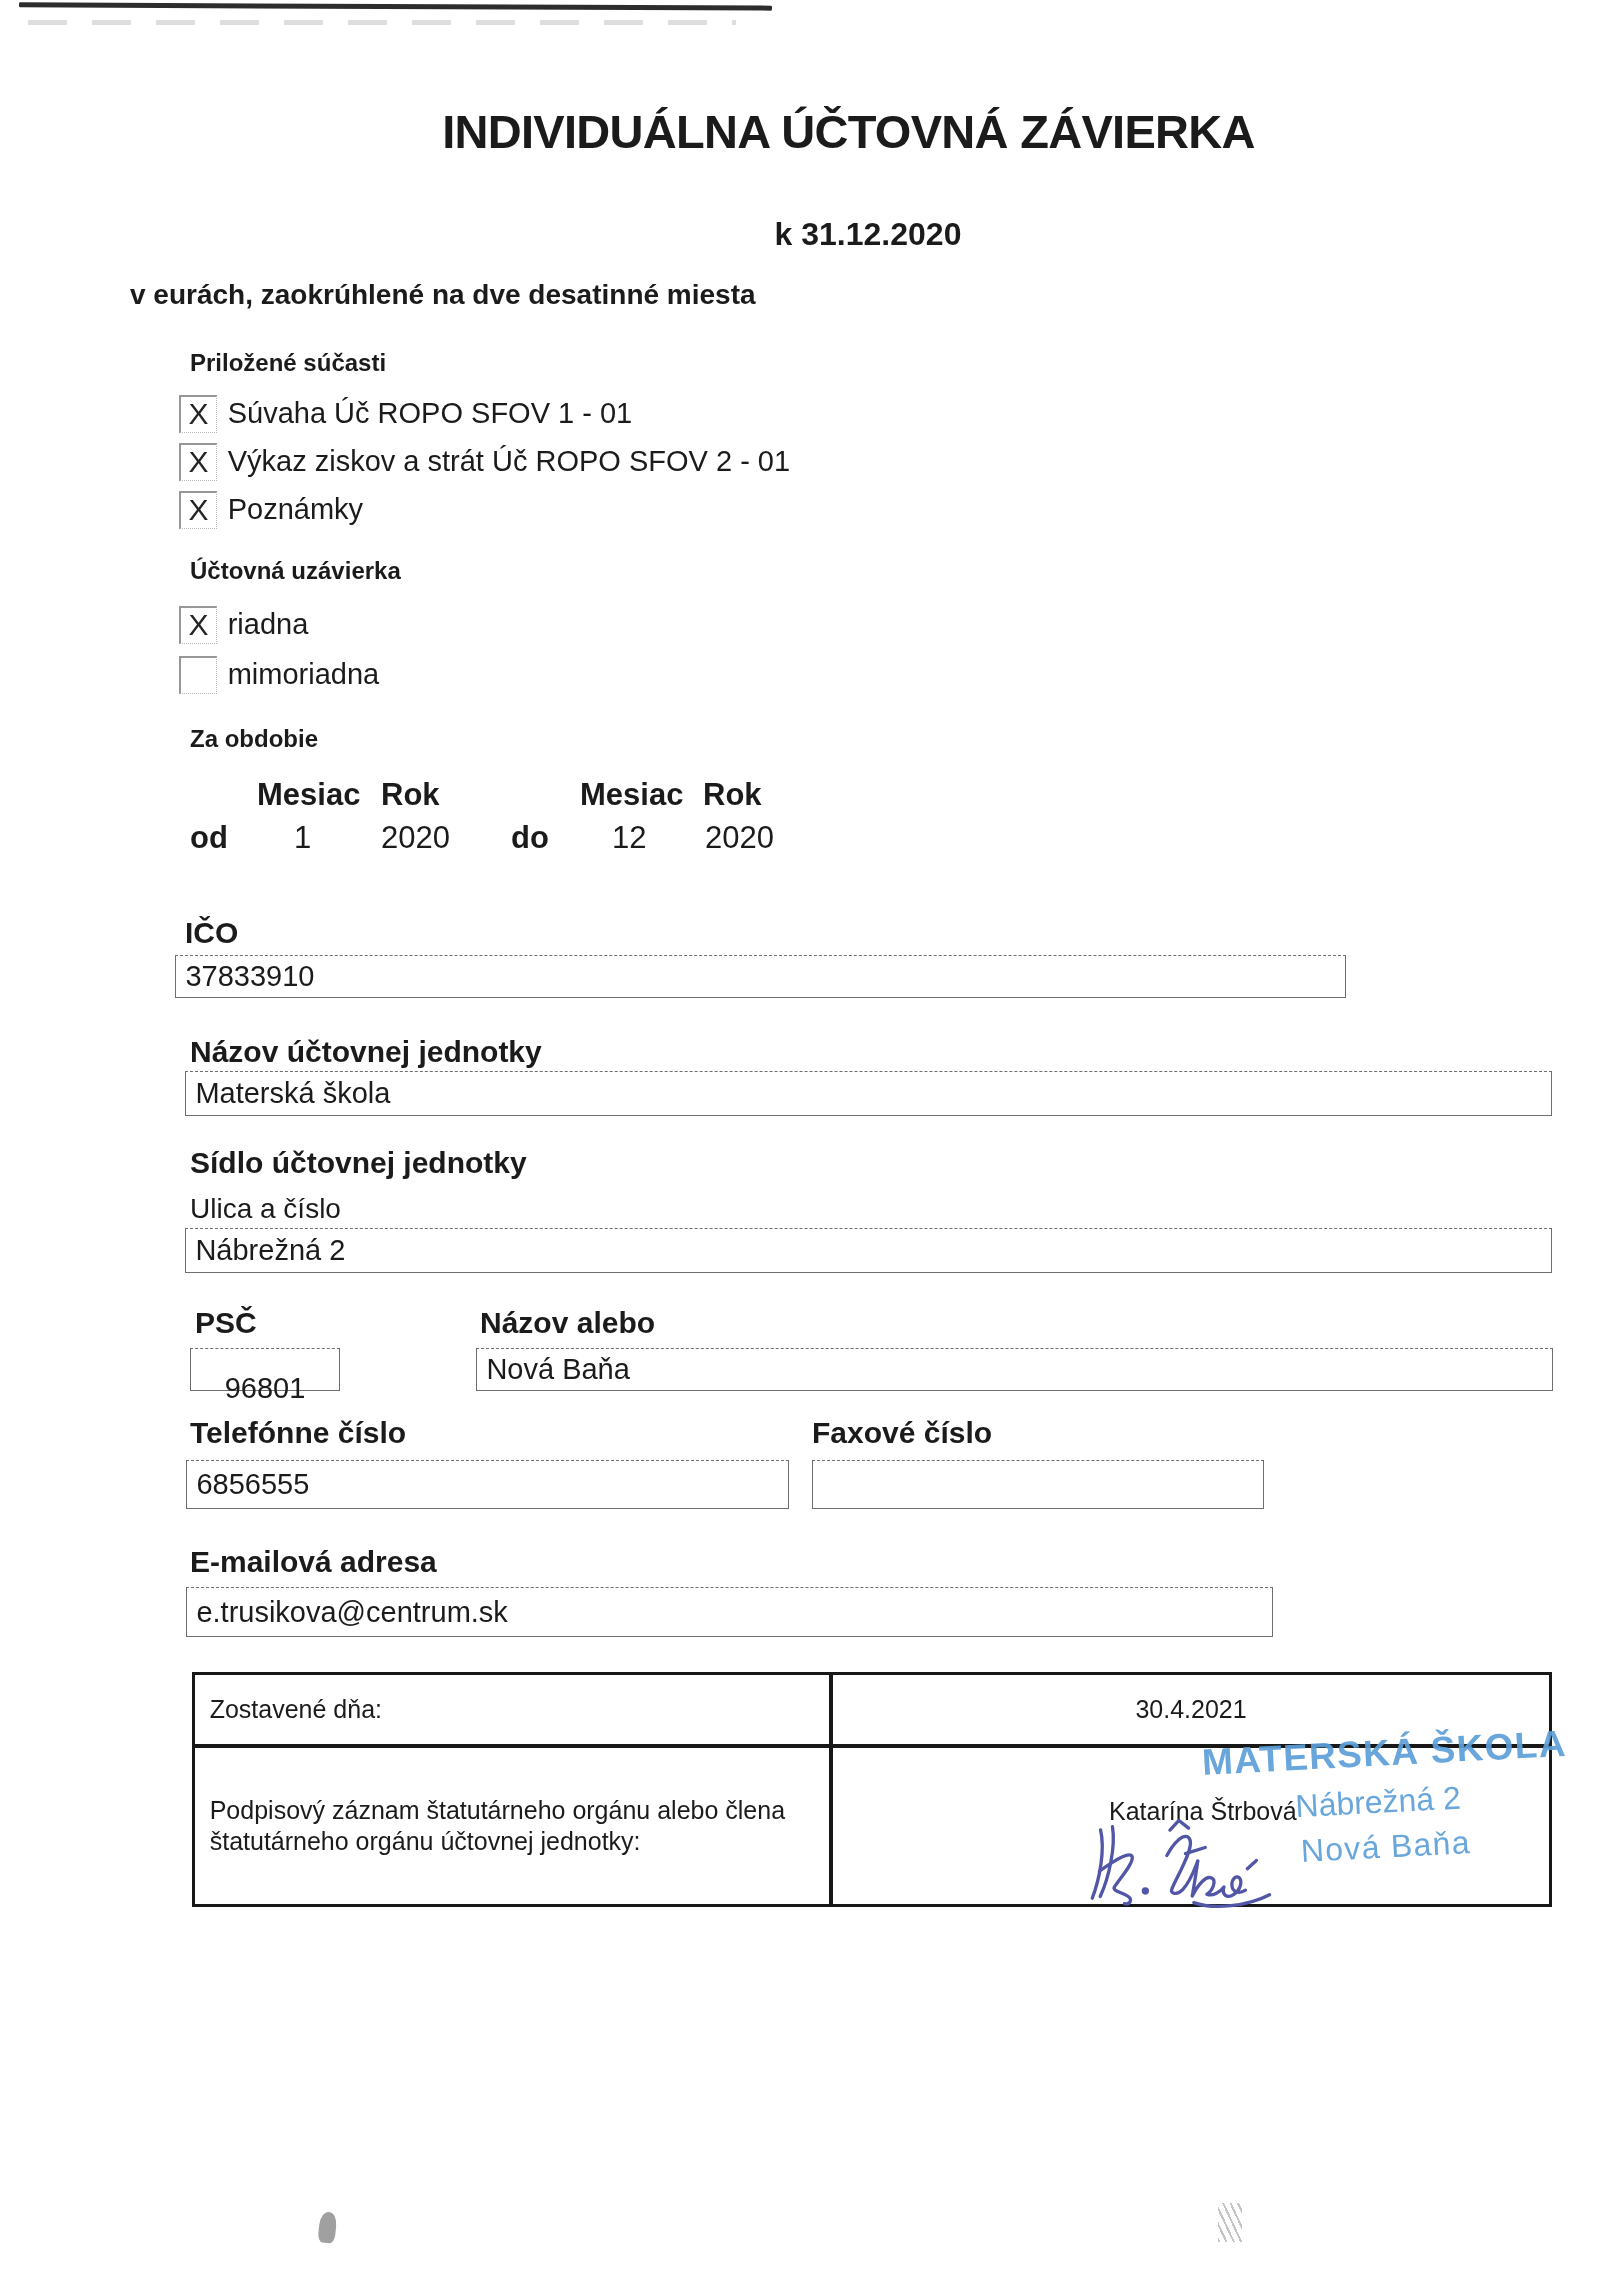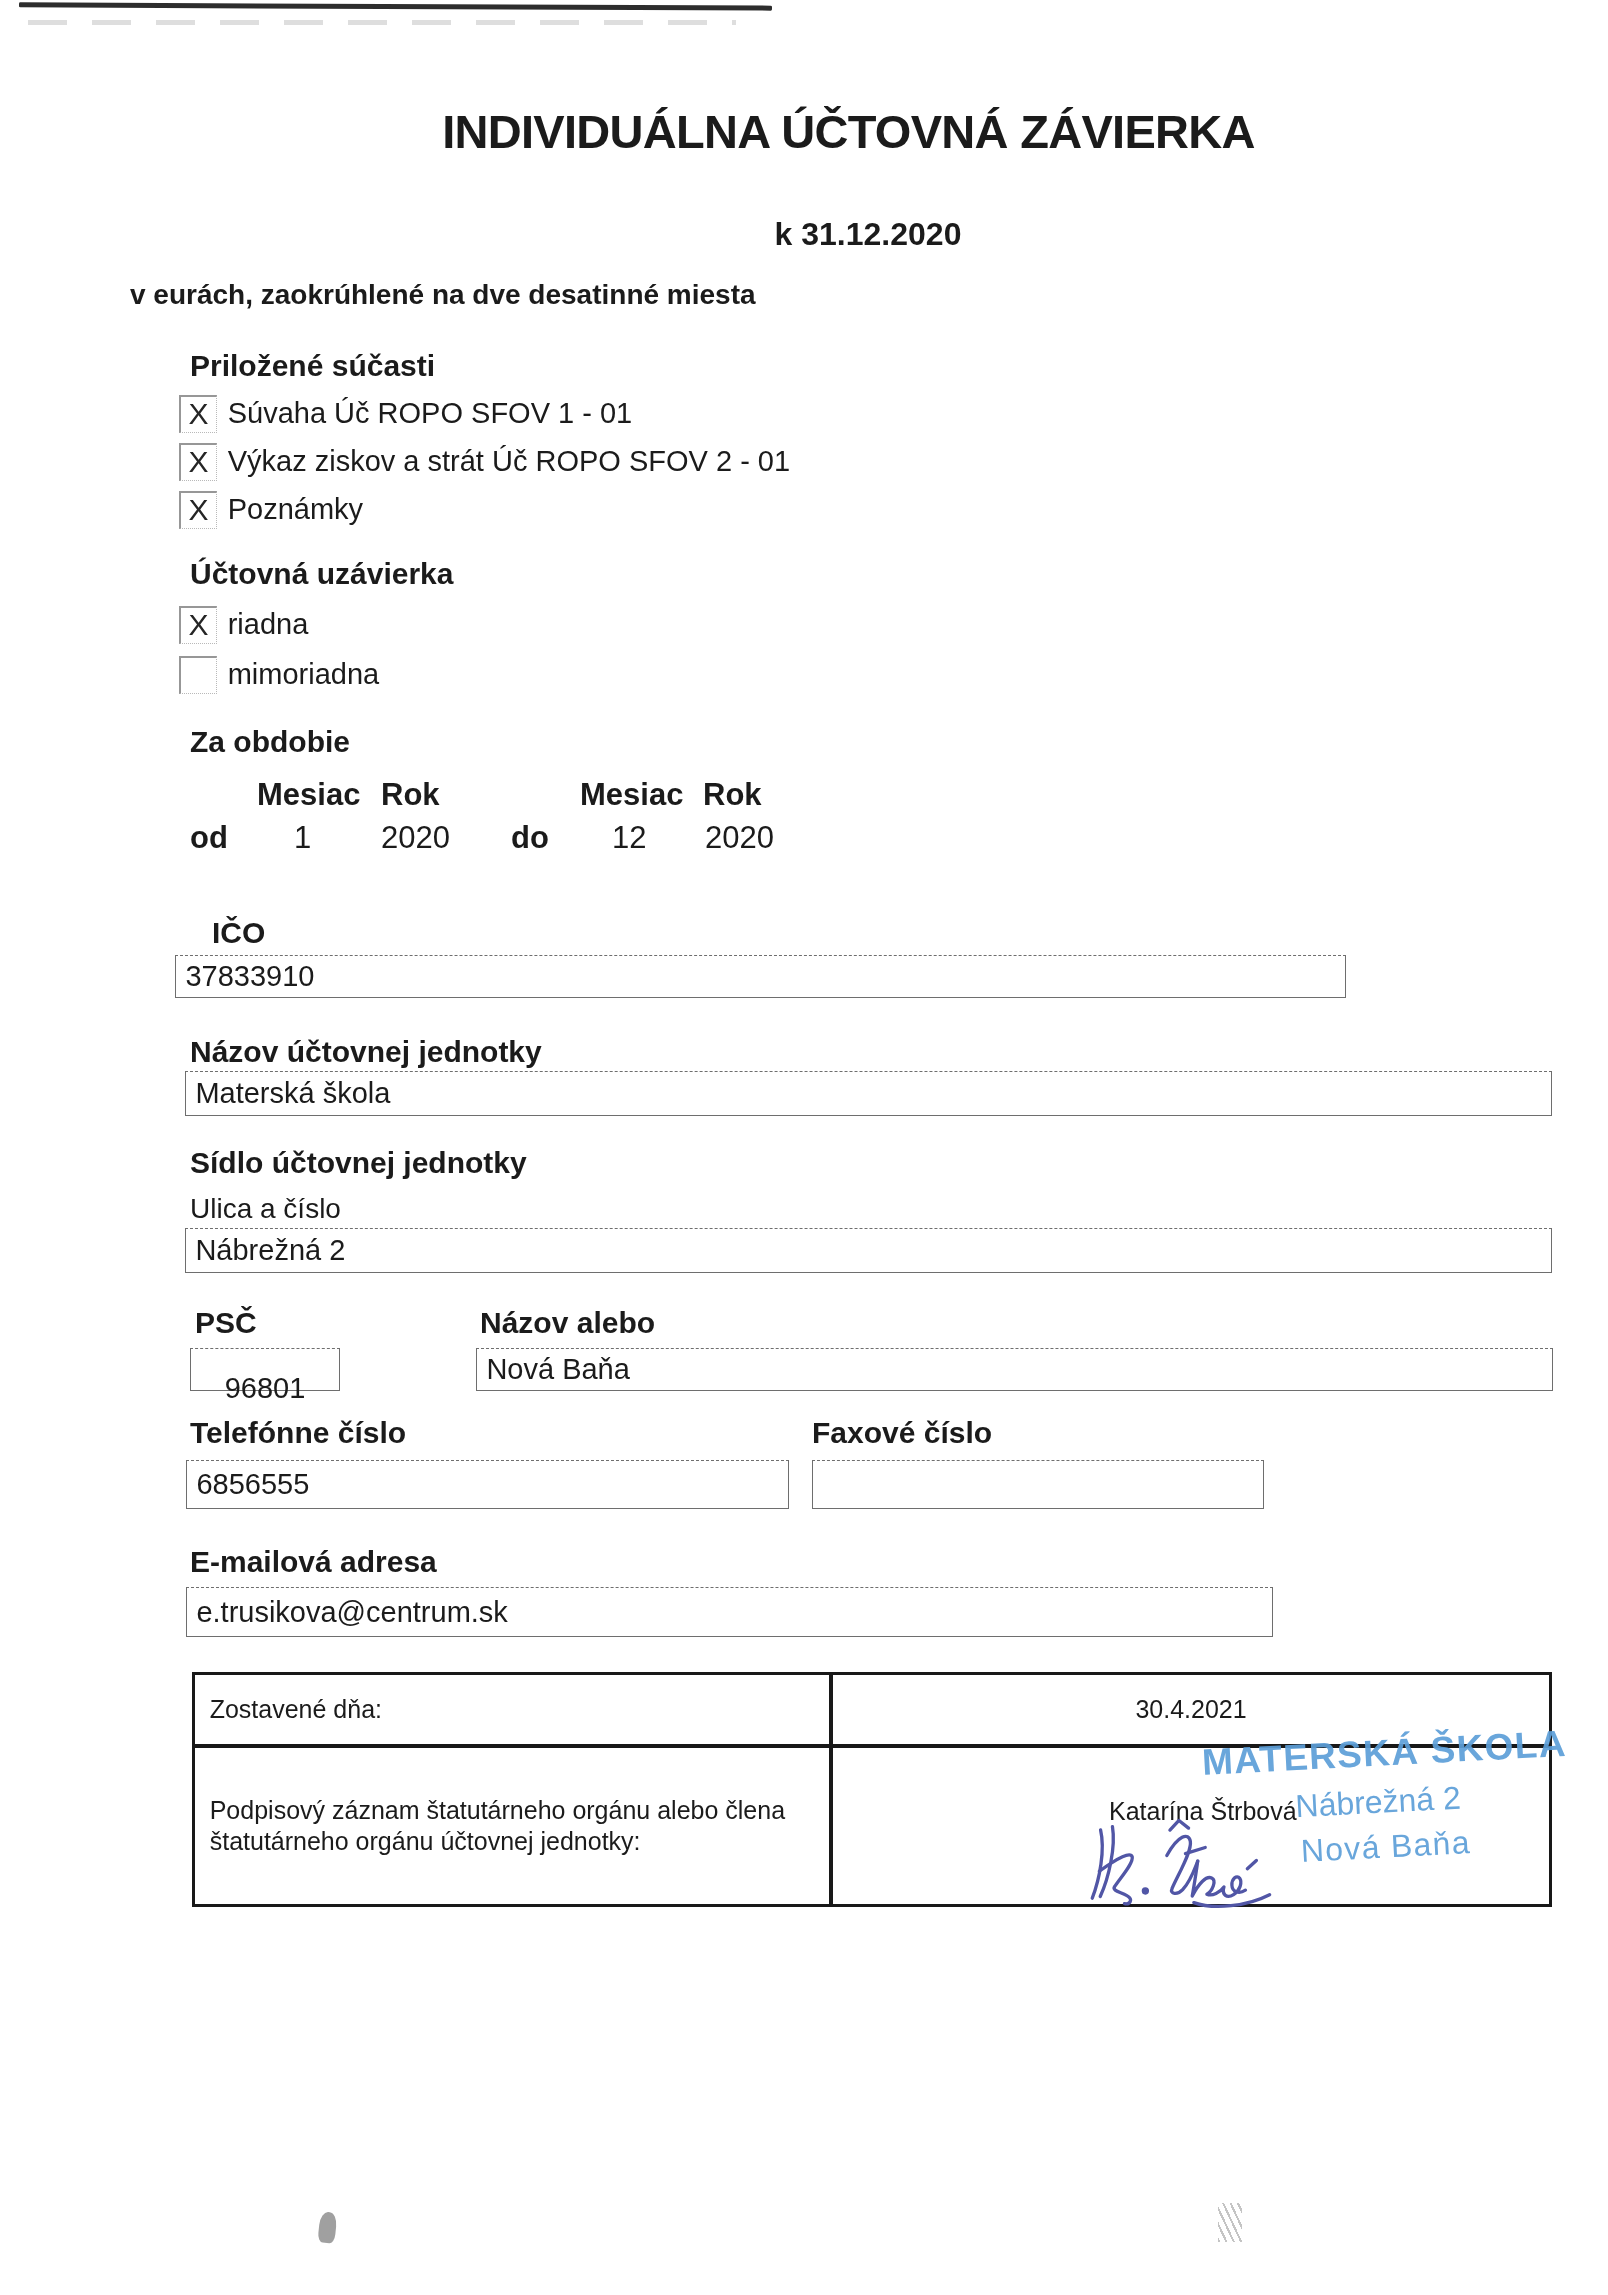--- a/index.html
+++ b/index.html
@@ -12,21 +12,21 @@
     overflow:hidden;
   }
   .abs{position:absolute;}
   
   .title{left:0;top:104px;width:1590px;text-align:center;text-indent:107px;
          font-size:47px;font-weight:bold;letter-spacing:-0.7px;white-space:nowrap;}
   .h-date{left:0;top:216px;width:1609px;text-align:center;text-indent:127px;
           font-size:32px;font-weight:bold;}
   .h-sub{left:0;top:279px;width:1609px;text-align:left;text-indent:130px;
          font-size:28px;font-weight:bold;}
-  .sec{font-size:30px;font-weight:bold;white-space:nowrap;}
+  .sec{font-size:24px;font-weight:bold;white-space:nowrap;}
   .lbl{font-size:30px;font-weight:bold;white-space:nowrap;}
   .sublbl{font-size:28px;white-space:nowrap;}
   
   .cbrow{display:flex;align-items:center;height:39px;}
   .cb{width:35px;height:35px;flex:0 0 35px;
       border-top:2.7px solid #979797;border-left:2.7px solid #979797;
       border-right:1.3px dotted #b9b9b9;border-bottom:1.3px dotted #b9b9b9;
       font-size:30px;line-height:33px;text-align:center;color:#252525;background:#fff;}
   .cbl{margin-left:10.7px;font-size:29px;white-space:nowrap;}
   
@@ -109,21 +109,21 @@
   <div class="abs ph" style="left:580px;top:777px;">Mesiac</div>
   <div class="abs ph" style="left:703px;top:777px;">Rok</div>
 
   <div class="abs ph" style="left:190px;top:820px;">od</div>
   <div class="abs pv" style="left:294px;top:820px;">1</div>
   <div class="abs pv" style="left:381px;top:820px;">2020</div>
   <div class="abs ph" style="left:511px;top:820px;">do</div>
   <div class="abs pv" style="left:612px;top:820px;">12</div>
   <div class="abs pv" style="left:705px;top:820px;">2020</div>
 
-  <div class="abs lbl" style="left:212px;top:916px;">IČO</div>
+  <div class="abs lbl" style="left:185px;top:916px;">IČO</div>
   <div class="abs fbox" style="left:175px;top:955px;width:1169px;height:41px;">
     <span class="fval">37833910</span>
   </div>
 
   <div class="abs lbl" style="left:190px;top:1035px;">Názov účtovnej jednotky</div>
   <div class="abs fbox" style="left:185px;top:1071px;width:1365px;height:43px;">
     <span class="fval">Materská škola</span>
   </div>
 
   <div class="abs lbl" style="left:190px;top:1146px;">Sídlo účtovnej jednotky</div>

